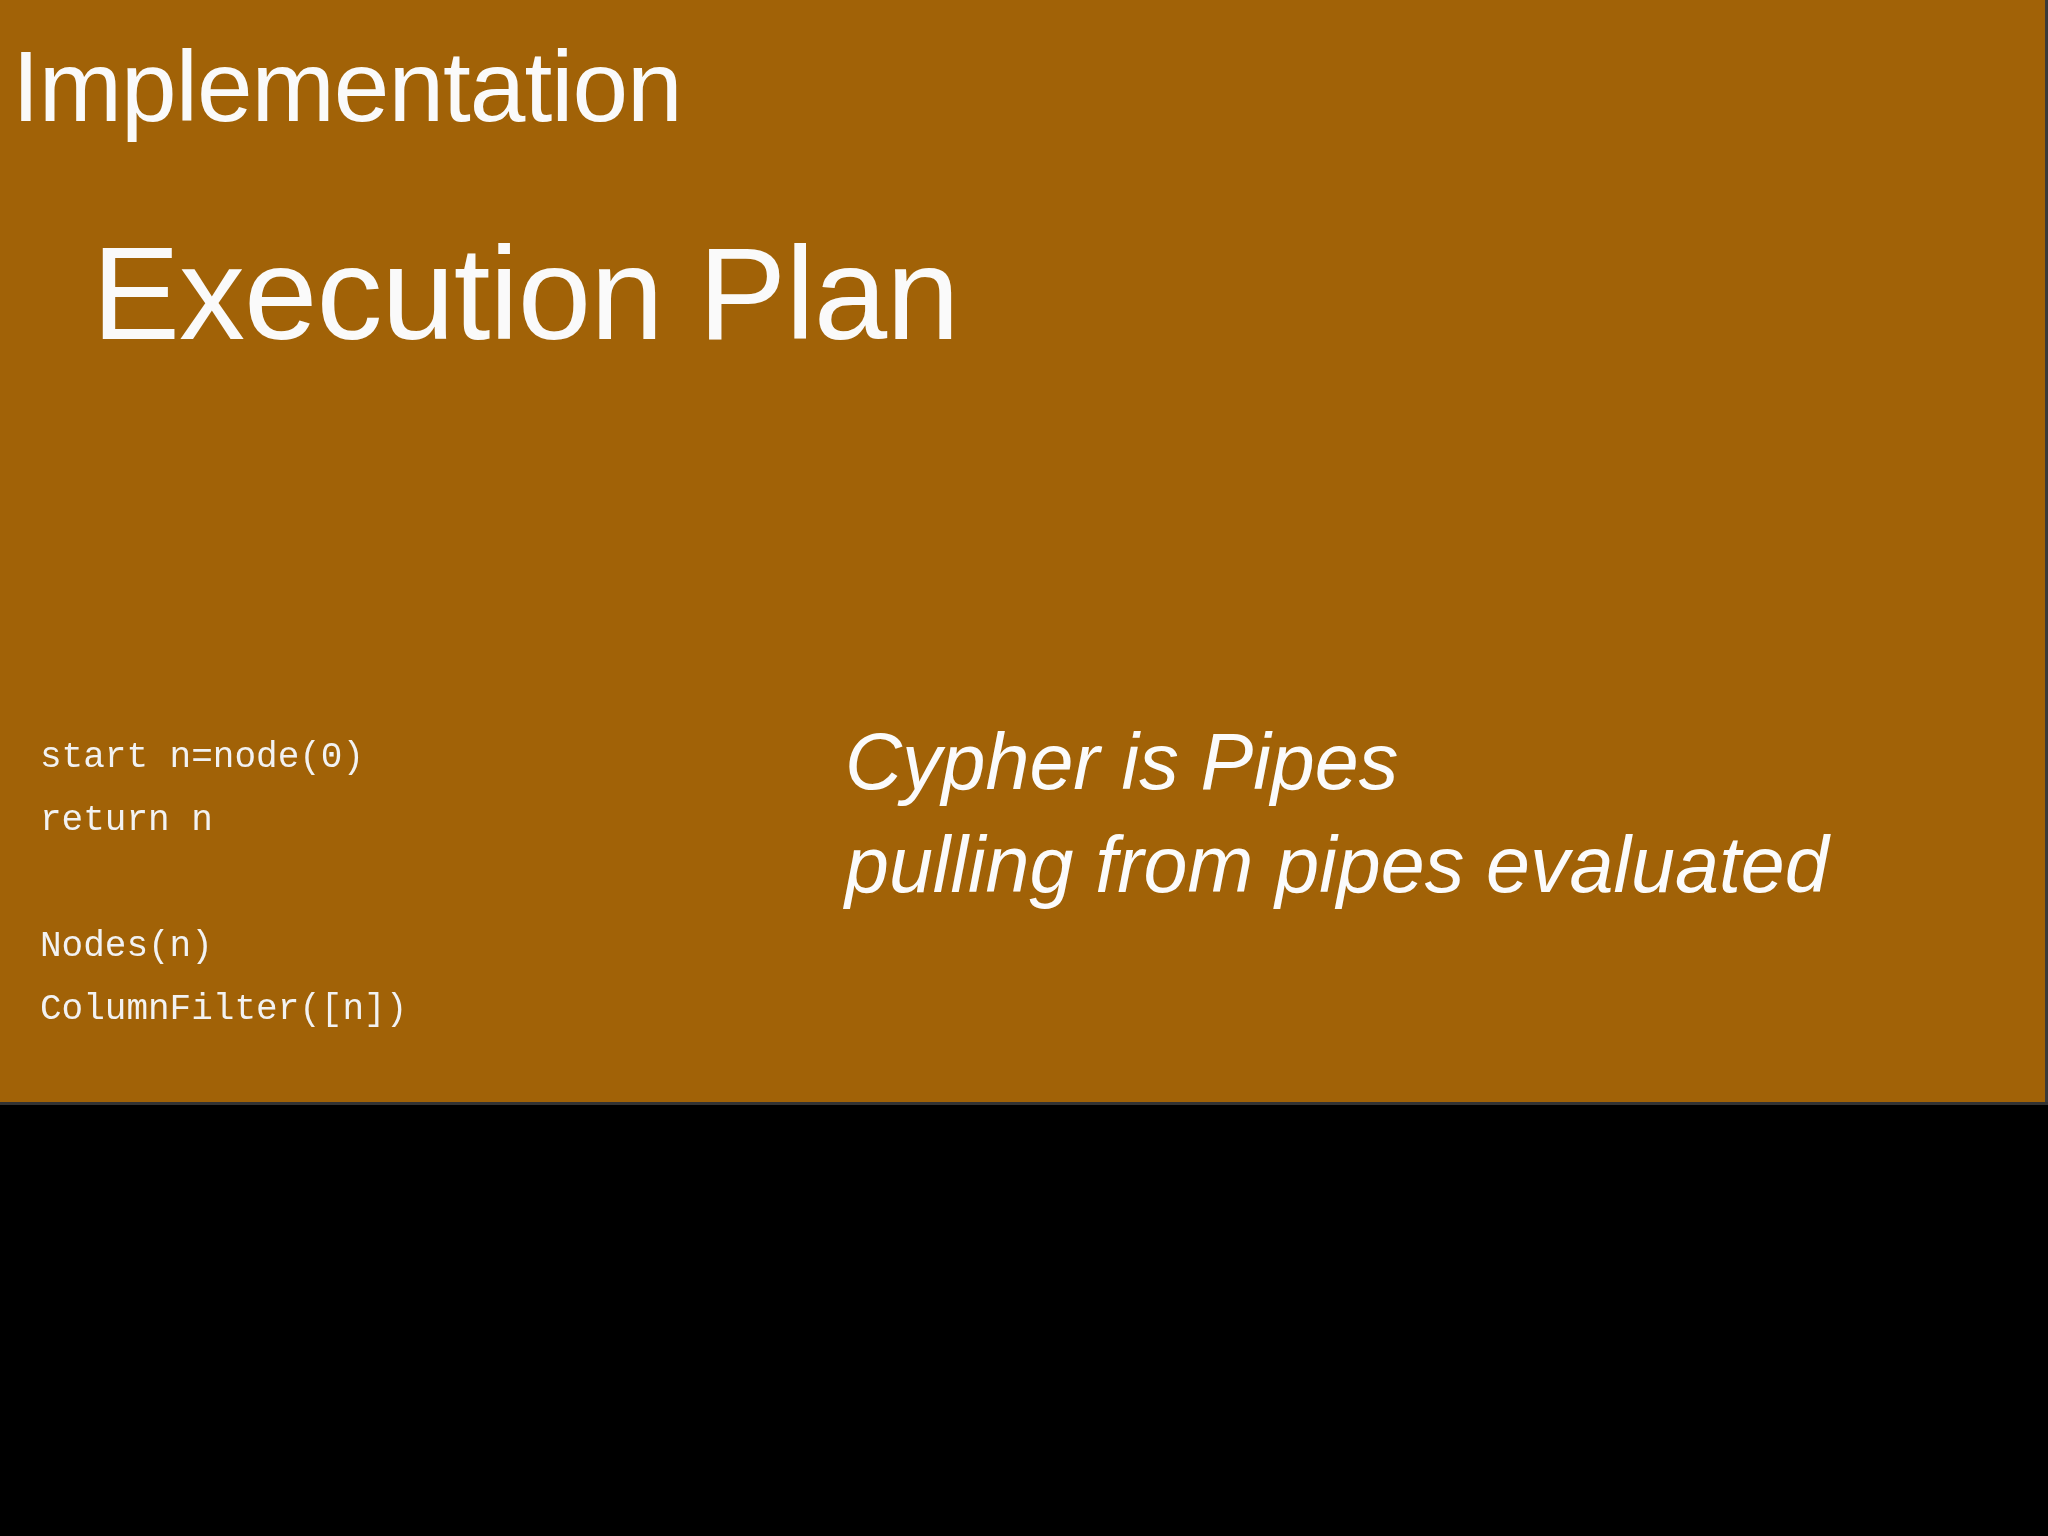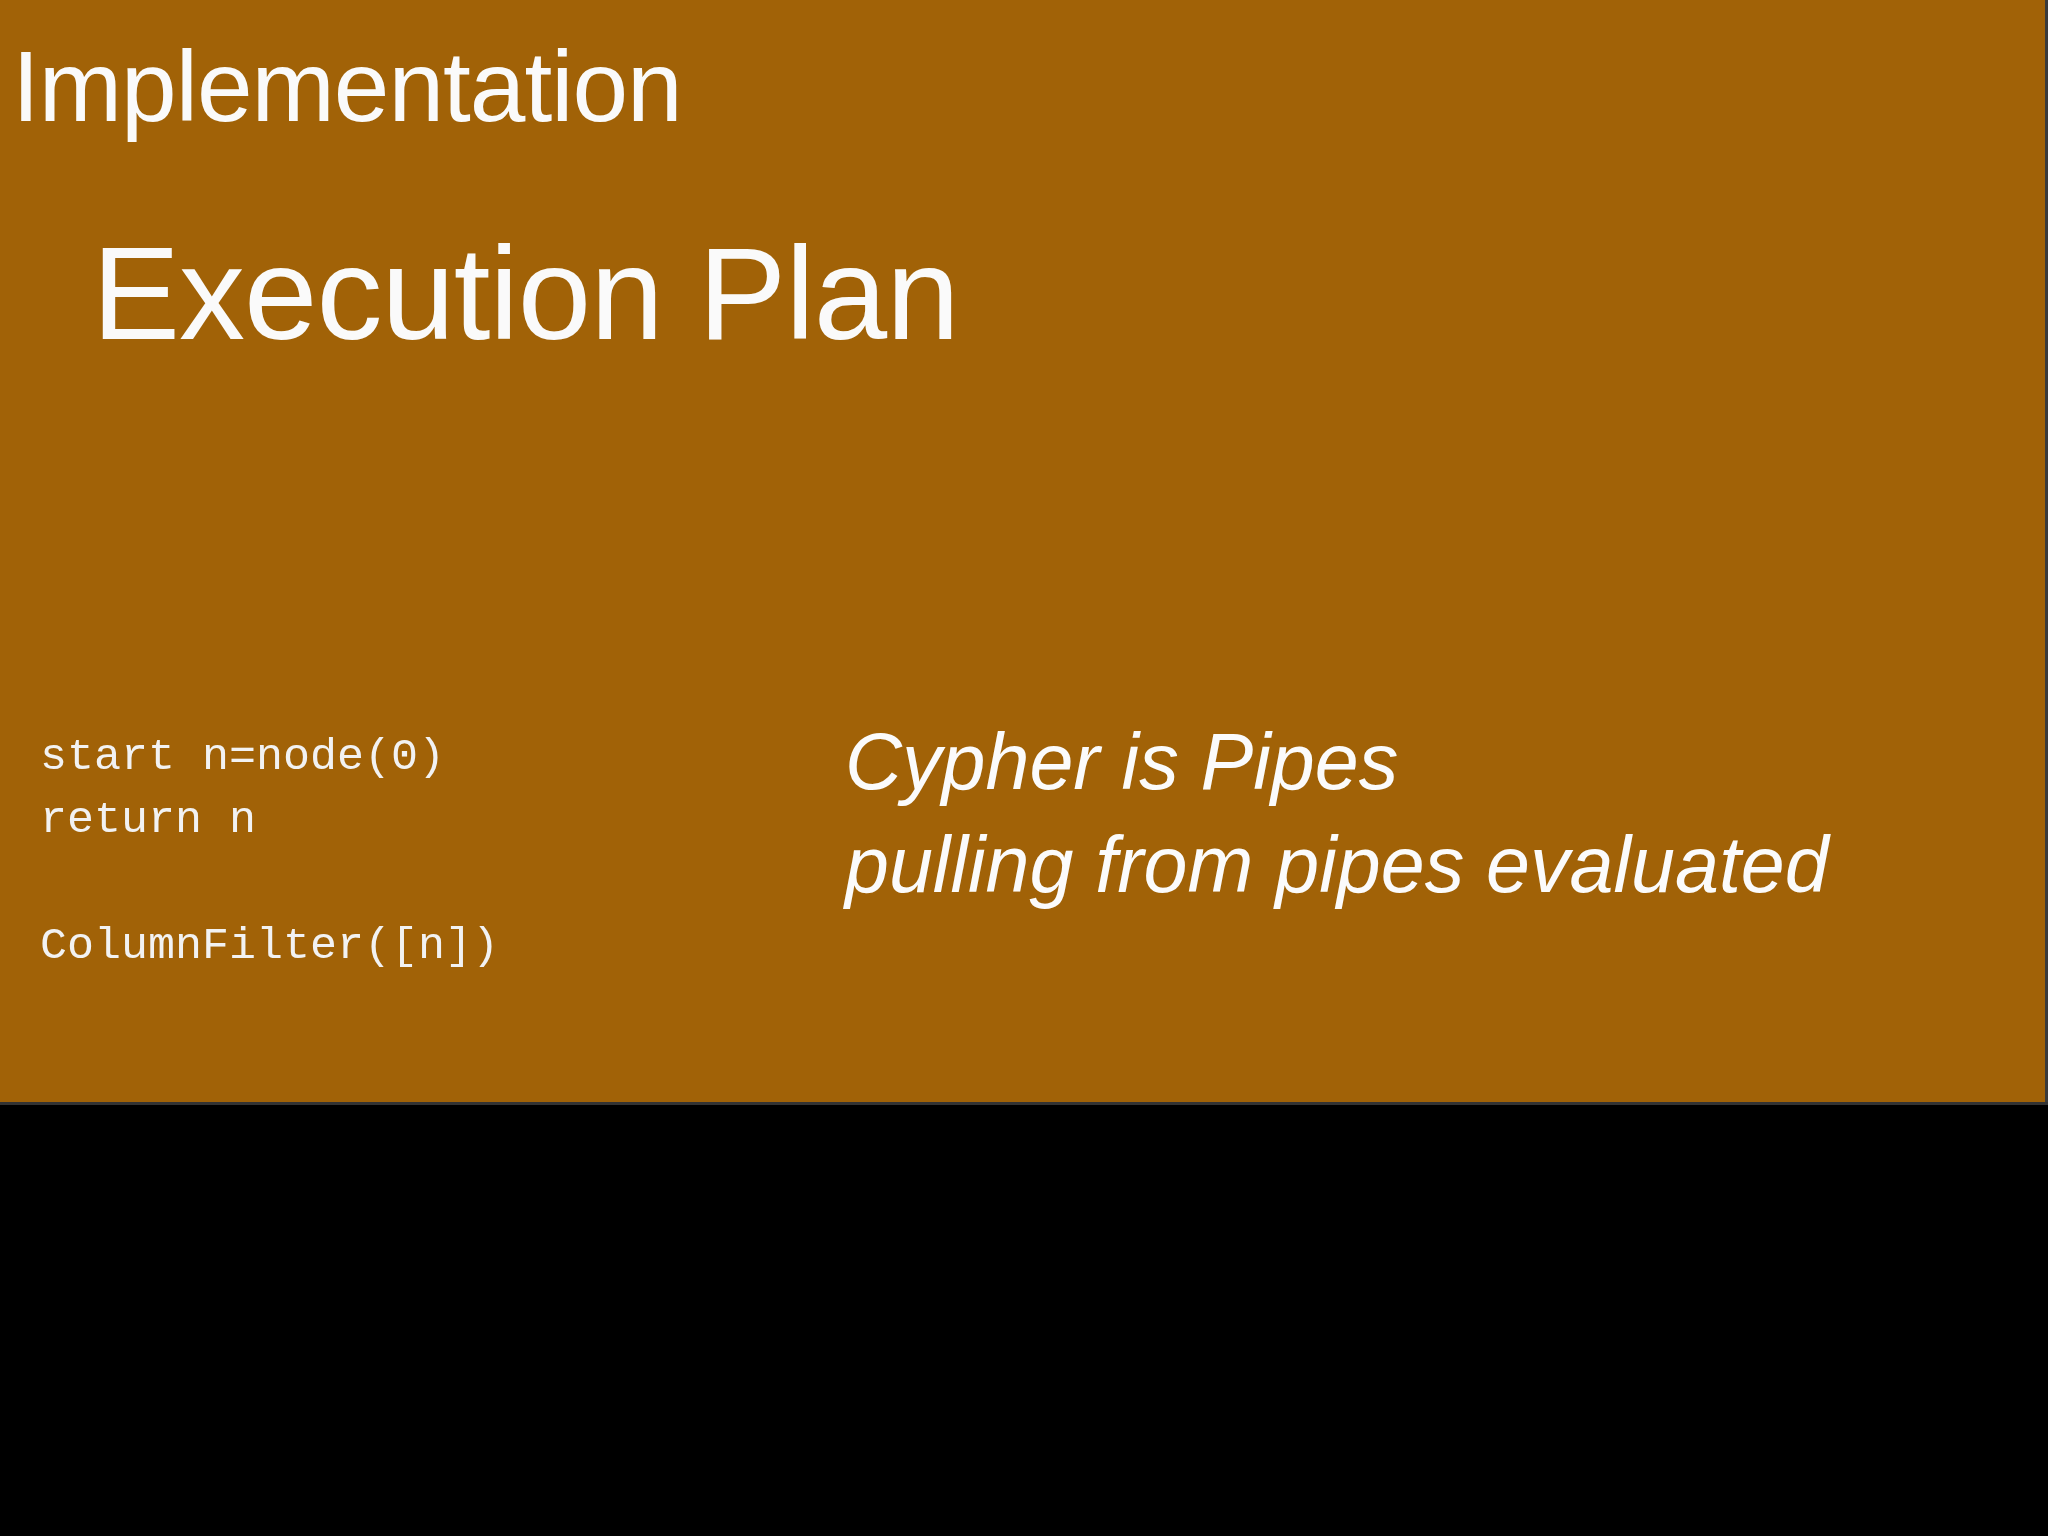--- a/index.html
+++ b/index.html
@@ -35,21 +35,21 @@
     letter-spacing: -1px;
     line-height: 1;
     white-space: nowrap;
     text-align: right;
   }
   .code-block {
     position: absolute;
     left: 40px;
     top: 726px;
     font-family: "Liberation Mono", "DejaVu Sans Mono", monospace;
-    font-size: 45px;
+    font-size: 36px;
     font-weight: 400;
     color: #f2f2f2;
   }
   .code-line {
     height: 63px;
     line-height: 63px;
     white-space: pre;
   }
   .notes-block {
     position: absolute;
@@ -88,20 +88,21 @@
 <div class="slide">
 
   <div class="kicker">Implementation</div>
 
   <div class="title">Execution Plan</div>
 
   <div class="code-block">
     <div class="code-line">start n=node(0)</div>
     <div class="code-line">return n</div>
     <div class="code-line"></div>
+    <div class="code-line">Nodes(n)</div>
     <div class="code-line">ColumnFilter([n])</div>
   </div>
 
   <div class="notes-block">
     <div class="note-line">Cypher is Pipes</div>
     <div class="note-line">pulling from pipes evaluated</div>
   </div>
 
   <div class="edge-line-right"></div>
   <div class="edge-line-bottom"></div>

